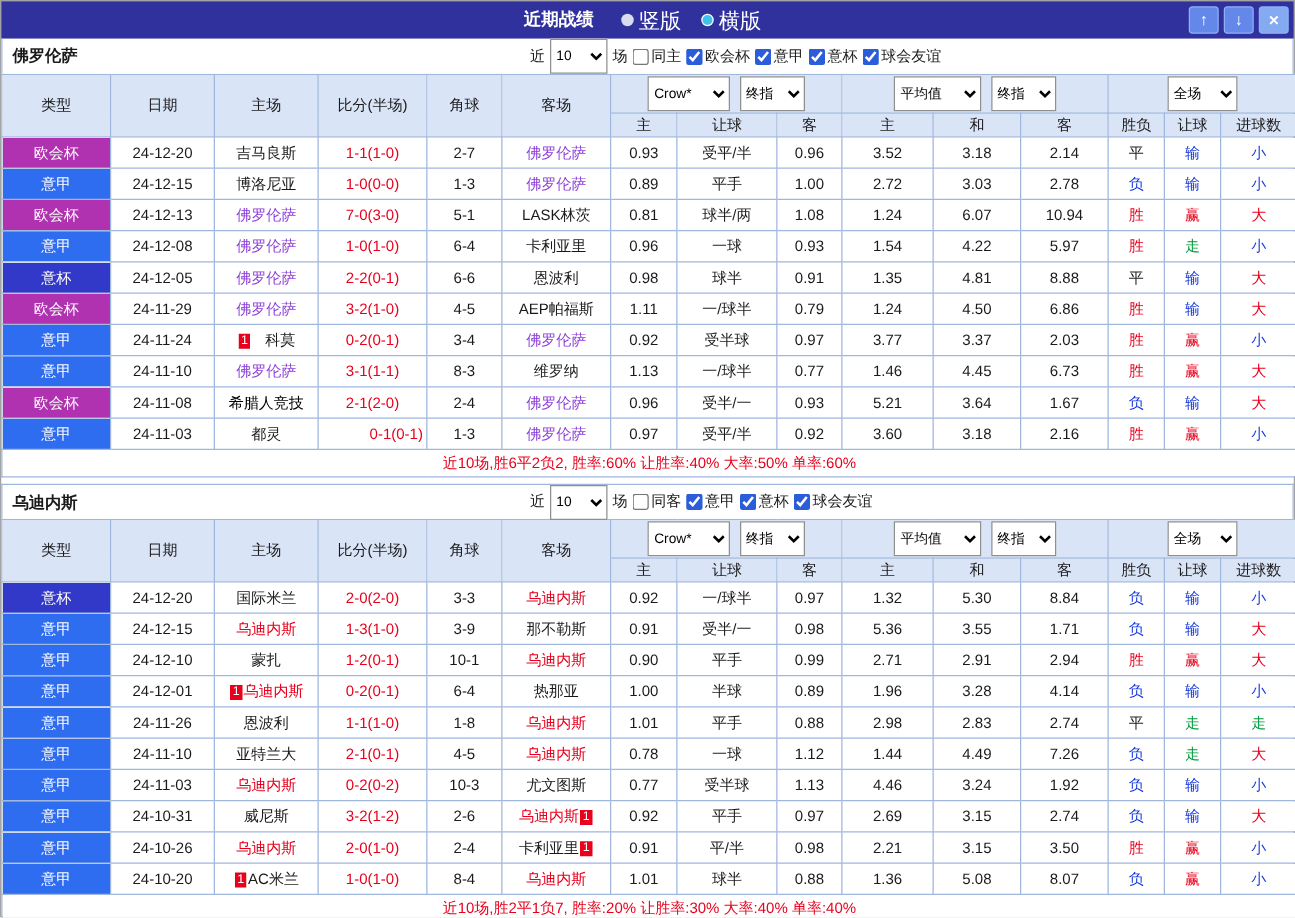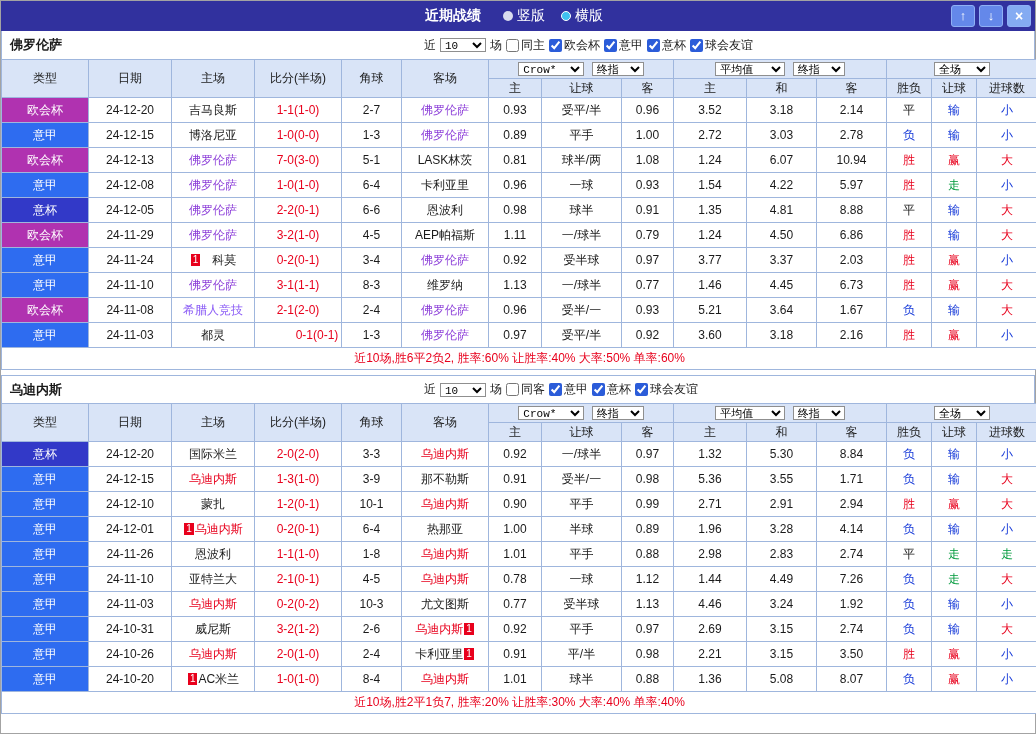--- a/index.html
+++ b/index.html
@@ -11,21 +11,21 @@
   }
   .page { width: 1036px; height: 734px; border: 1px solid #a3a3a3; }
 
   
   .titlebar {
     height: 30px; background: #31319e; color: #fff;
     display: flex; align-items: center; justify-content: center;
     position: relative;
   }
   .title { font-weight: bold; font-size: 14px; margin-right: 14px; }
-  .radio { display: inline-flex; align-items: center; margin: 12px 8px; cursor: pointer; font-size: 14px; text-align: center; }
+  .radio { display: inline-flex; align-items: center; margin: 12px 8px; cursor: pointer; font-size: 17px; text-align: center; }
   .rdot { width: 10px; height: 10px; border-radius: 50%; display: inline-block; margin-right: 4px; }
   .rdot.off { background: #d9dcef; }
   .rdot.on  { background: #3fc1f0; border: 1px solid #ffffff; }
   .tb-buttons { position: absolute; right: 4px; top: 4px; display: flex; }
   .sq {
     width: 24px; height: 22px; margin-left: 4px; border-radius: 3px;
     border: 1px solid #8fb0f5; background: #6488ea; color: #fff;
     font-size: 13px; line-height: 18px; text-align: center; cursor: pointer; padding: 0;
     font-family: "Liberation Sans", sans-serif;
   }
@@ -56,22 +56,22 @@
   .badge {
     display: inline-block; background: #e8001c; color: #fff;
     font-size: 10px; line-height: 12px; padding: 0 2px; margin: 0 1px;
     vertical-align: 1px;
   }
   tfoot td { height: 22px; color: #e8001c; background: #fff; }
   .section2 { margin-top: 5px; }
   .section2 .filterbar { border-top: 1px solid #9fb6dd; }
 
   select {
-    font-family: Liberation Mono, monospace; font-size: 11px;
-    height: 14px; border: 1px solid #8f8f8f; background: #fff; margin: 0 2px;
+    font-family: Liberation Sans, sans-serif; font-size: 11px;
+    height: 28px; border: 1px solid #8f8f8f; background: #fff; margin: 0 2px;
   }
   .w-count { width: 46px; }
   .w-source { width: 66px; }
   .w-final { width: 52px; }
   .w-avg { width: 70px; }
   .w-scope { width: 56px; }
   .dd-cell { padding: 1px; }
 </style>
 </head>
 <body>
@@ -311,21 +311,21 @@
             <td>1.46</td>
             <td>4.45</td>
             <td>6.73</td>
             <td style="color: rgb(232, 0, 28);">胜</td>
             <td style="color: rgb(232, 0, 28);">赢</td>
             <td style="color: rgb(232, 0, 28);">大</td>
           </tr>
           <tr>
             <td class="type" style="background: rgb(176, 50, 176);">欧会杯</td>
             <td>24-11-08</td>
-            <td><span style="color: #8b5cf6; font-family: Liberation Serif, serif;">希腊人竞技</span></td>
+            <td><span style="color: #000000; font-family: Liberation Serif, serif;">希腊人竞技</span></td>
             <td style="color: rgb(232, 0, 28);">2-1(2-0)</td>
             <td>2-4</td>
             <td><span style="color: rgb(138, 59, 216);">佛罗伦萨</span></td>
             <td>0.96</td>
             <td>受半/一</td>
             <td>0.93</td>
             <td>5.21</td>
             <td>3.64</td>
             <td>1.67</td>
             <td style="color: rgb(20, 56, 216);">负</td>

